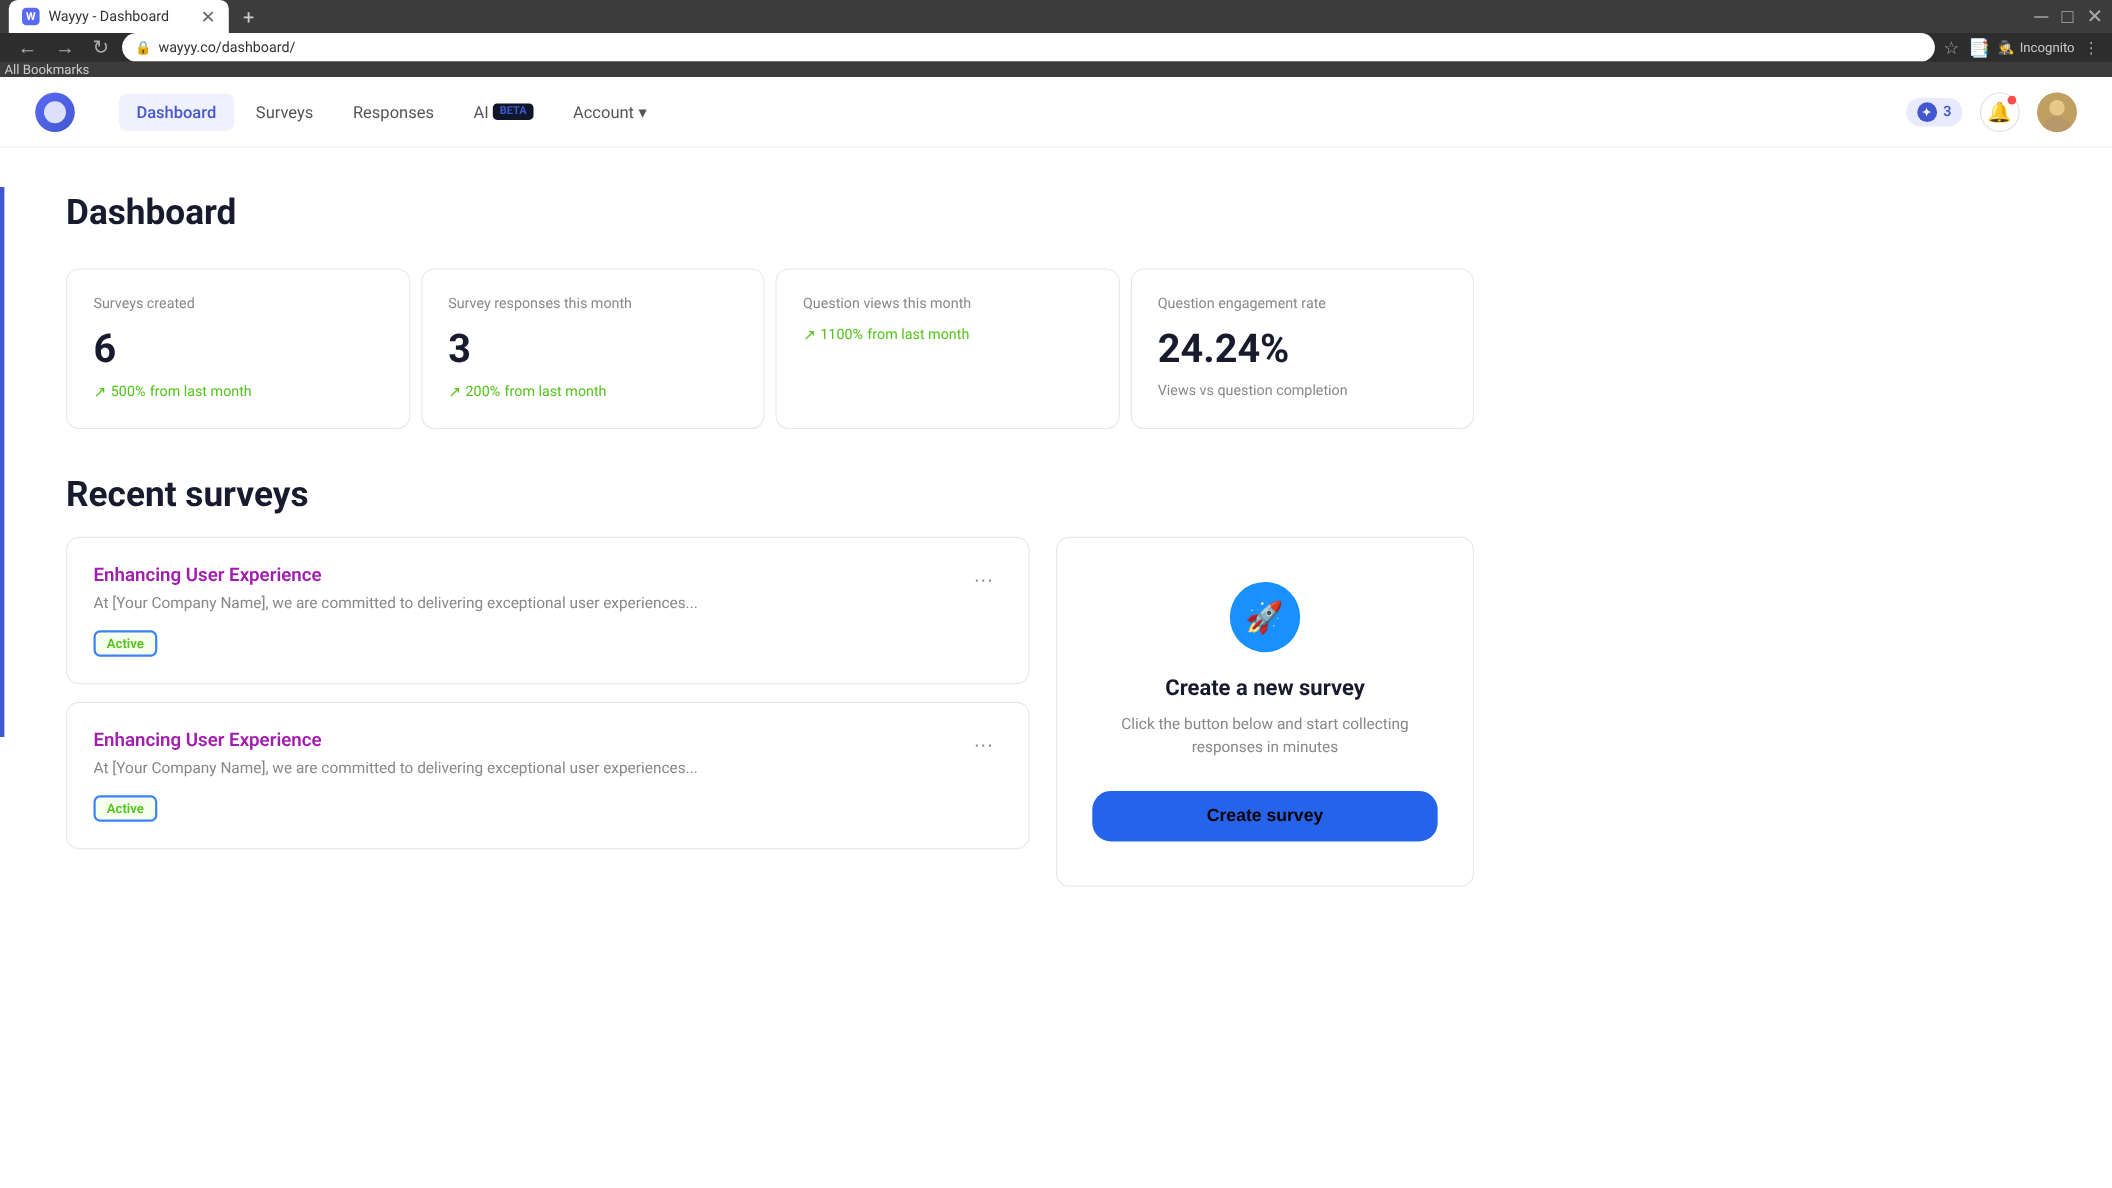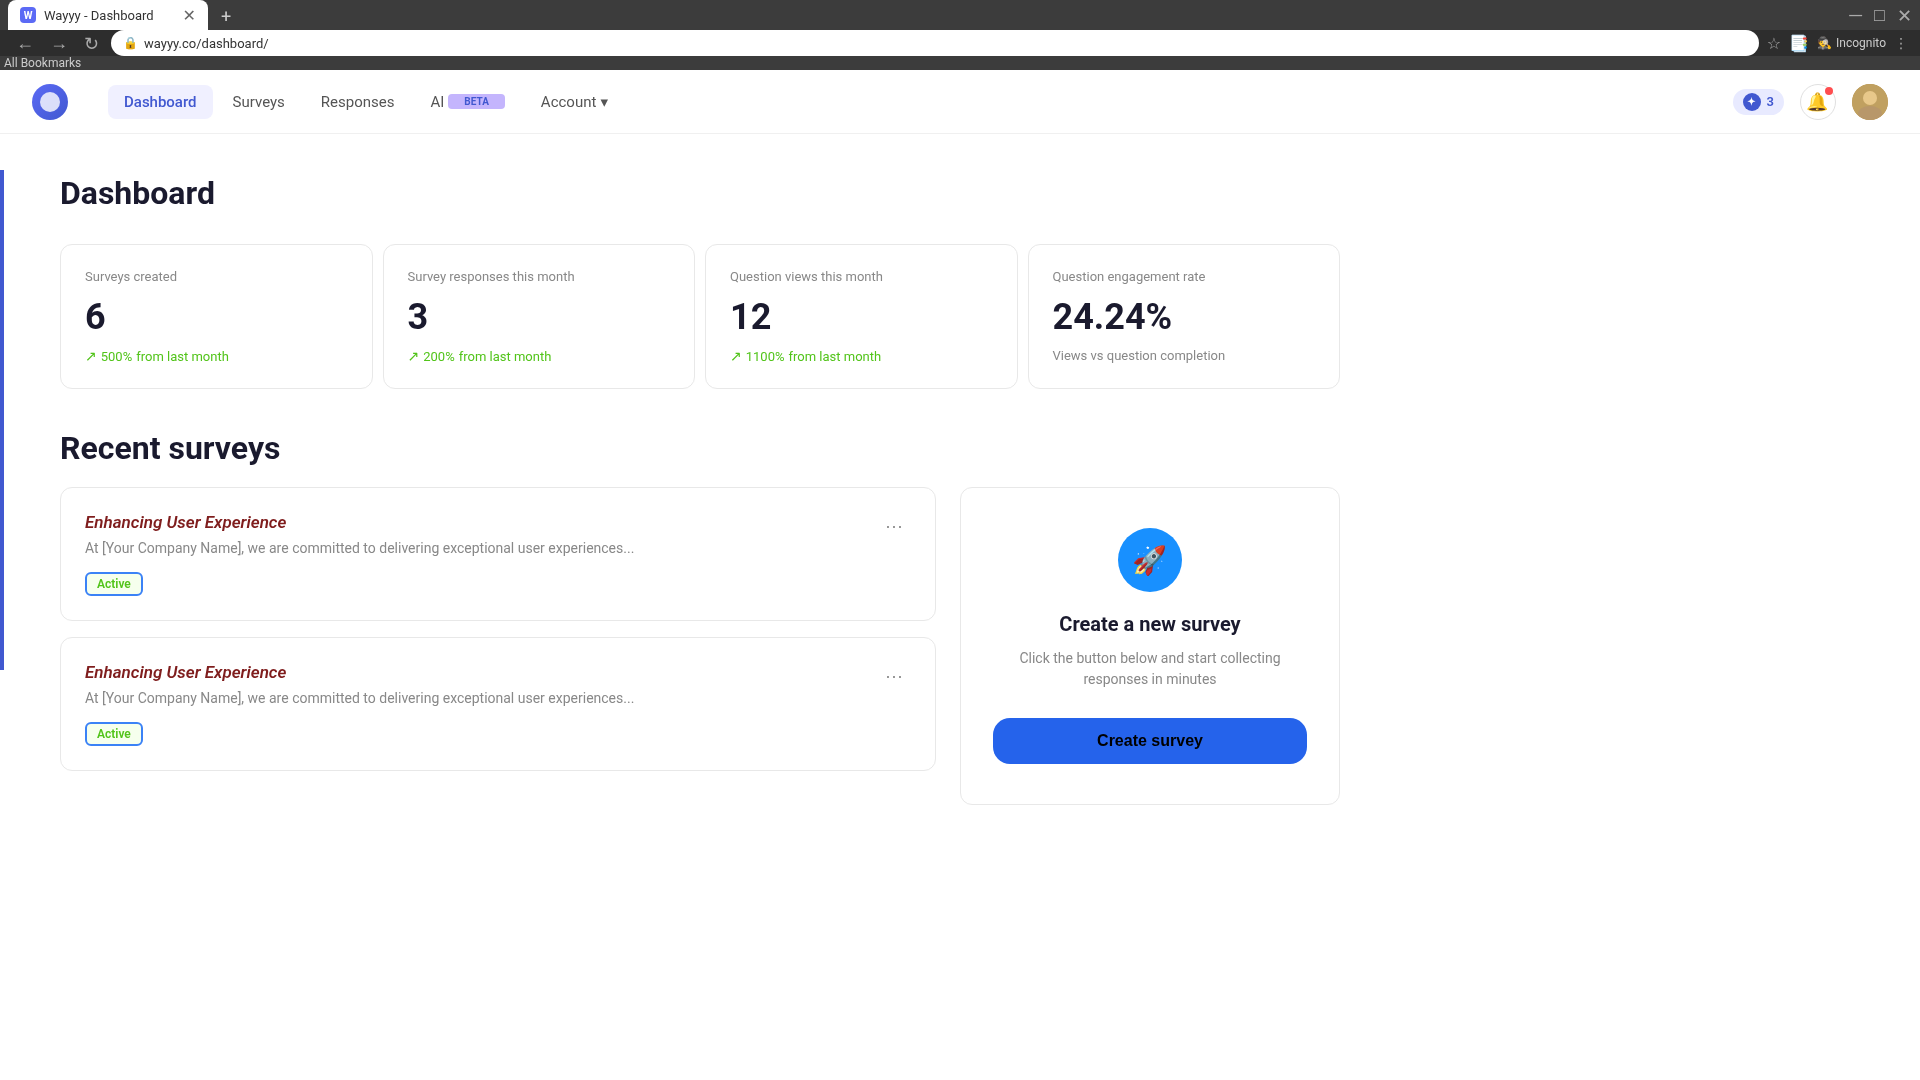--- a/index.html
+++ b/index.html
@@ -24,21 +24,21 @@
     
     .app { min-height: calc(1080px - 100px); background: #fff; }
 
     
     .navbar { height: 64px; display: flex; align-items: center; padding: 0 32px; border-bottom: 1px solid #f0f0f0; gap: 32px; }
     .logo { width: 36px; height: 36px; background: linear-gradient(135deg, #5b6af5 0%, #4158d0 100%); border-radius: 50%; display: flex; align-items: center; justify-content: center; margin-right: 8px; }
     .logo-inner { width: 20px; height: 20px; background: rgba(255,255,255,0.8); border-radius: 50%; }
     .nav-links { display: flex; align-items: center; gap: 4px; }
     .nav-link { padding: 8px 16px; border-radius: 8px; font-size: 15px; color: #555; cursor: pointer; text-decoration: none; display: flex; align-items: center; gap: 4px; }
     .nav-link.active { color: #4158d0; background: #f0f0ff; font-weight: 500; }
-    .beta-badge { background: #c4b5fd; color: #4158d0; font-size: 10px; font-weight: 700; padding: 2px 16px; border-radius: 4px; }
+    .beta-badge { background: #0f172a; color: #4158d0; font-size: 10px; font-weight: 700; padding: 2px 6px; border-radius: 4px; }
     .nav-right { margin-left: auto; display: flex; align-items: center; gap: 16px; }
     .points-badge { background: #e8eaff; color: #4158d0; font-size: 13px; font-weight: 600; padding: 4px 10px; border-radius: 20px; display: flex; align-items: center; gap: 6px; cursor: pointer; }
     .points-icon { width: 18px; height: 18px; background: #4158d0; border-radius: 50%; display: flex; align-items: center; justify-content: center; }
     .notif-btn { width: 36px; height: 36px; border-radius: 50%; border: 1px solid #e0e0e0; display: flex; align-items: center; justify-content: center; cursor: pointer; position: relative; font-size: 18px; color: #666; }
     .notif-dot { position: absolute; top: 2px; right: 2px; width: 8px; height: 8px; background: #ff4d4f; border-radius: 50%; }
     .avatar { width: 36px; height: 36px; border-radius: 50%; overflow: hidden; cursor: pointer; background: #c0a060; display: flex; align-items: center; justify-content: center; font-size: 14px; color: #fff; }
 
     
     .main { padding: 40px 60px; max-width: 1400px; }
     .page-title { font-size: 32px; font-weight: 700; color: #1a1a2e; margin-bottom: 32px; }
@@ -52,21 +52,21 @@
     .stat-change .arrow-up { color: #52c41a; font-size: 14px; }
     .stat-change-pct { font-weight: 400; }
     .stat-note { font-size: 13px; color: #888; }
 
     
     .section-title { font-size: 32px; font-weight: 700; color: #1a1a2e; margin-bottom: 20px; }
     .surveys-layout { display: grid; grid-template-columns: 1fr 380px; gap: 24px; }
     .surveys-list { display: flex; flex-direction: column; gap: 16px; }
     .survey-card { border: 1px solid #e8e8e8; border-radius: 12px; padding: 24px; background: #fff; position: relative; }
     .survey-card-header { display: flex; justify-content: space-between; align-items: flex-start; }
-    .survey-title { font-size: 17px; font-weight: 600; color: #7f1d1d; margin-bottom: 8px; font-style: italic; }
+    .survey-title { font-size: 17px; font-weight: 600; color: #a21caf; margin-bottom: 8px; }
     .survey-desc { font-size: 14px; color: #888; margin-bottom: 16px; }
     .active-badge { background: #f6ffed; color: #52c41a; border: 2px solid #3b82f6; font-size: 12px; font-weight: 600; padding: 3px 10px; border-radius: 6px; display: inline-block; }
     .more-btn { background: none; border: none; cursor: pointer; color: #888; font-size: 18px; padding: 4px 8px; border-radius: 6px; }
 
     
     .create-panel { border: 1px solid #e8e8e8; border-radius: 12px; padding: 40px 32px; background: #fff; display: flex; flex-direction: column; align-items: center; text-align: center; }
     .rocket-icon { width: 64px; height: 64px; background: #1890ff; border-radius: 50%; display: flex; align-items: center; justify-content: center; font-size: 28px; margin-bottom: 20px; }
     .create-title { font-size: 20px; font-weight: 700; color: #1a1a2e; margin-bottom: 12px; }
     .create-desc { font-size: 14px; color: #888; margin-bottom: 28px; line-height: 1.5; }
     .create-btn { background: #2563eb; color: #000000; border: none; border-radius: 17px; padding: 14px 40px; font-size: 16px; font-weight: 600; cursor: pointer; width: 100%; }
@@ -171,21 +171,20 @@
         <div class="stat-value">3</div>
         <div class="stat-change">
           <span class="arrow-up">↗</span>
           <span class="stat-change-pct">200%</span>
           <span>from last month</span>
         </div>
       </div>
 
       <div class="stat-card">
         <div class="stat-label">Question views this month</div>
-        <div class="stat-value">12</div>
         <div class="stat-change">
           <span class="arrow-up">↗</span>
           <span class="stat-change-pct">1100%</span>
           <span>from last month</span>
         </div>
       </div>
 
       <div class="stat-card">
         <div class="stat-label">Question engagement rate</div>
         <div class="stat-value">24.24%</div>

